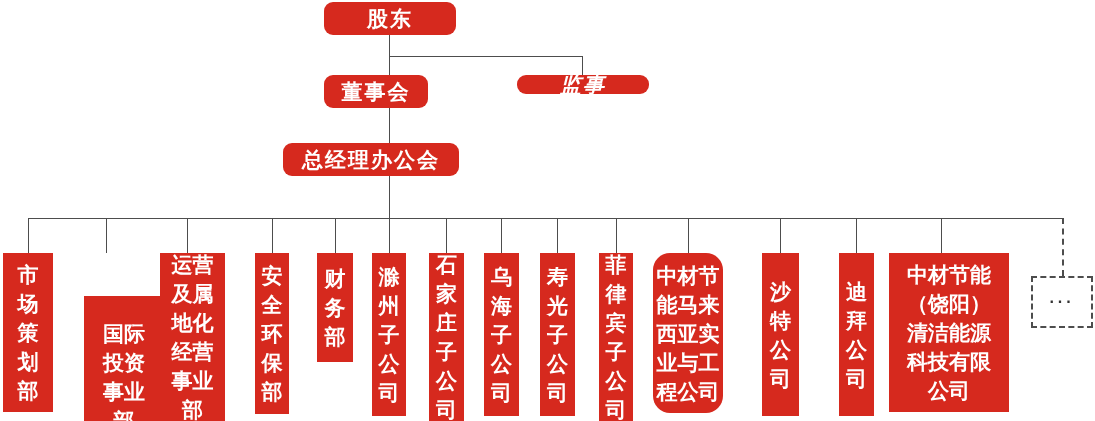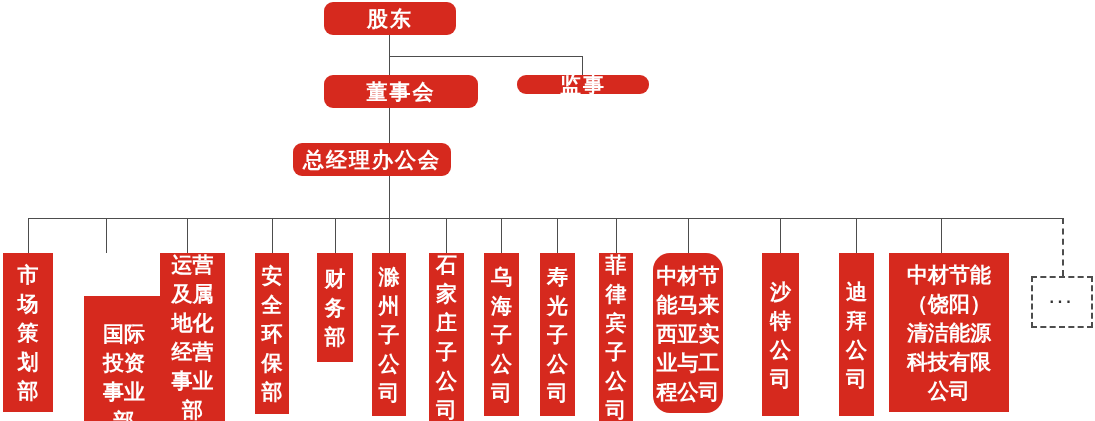--- a/index.html
+++ b/index.html
@@ -15,23 +15,23 @@
   }
   .node{
     position:absolute;background:var(--box-red);color:var(--text-white);
     font-weight:bold;display:flex;align-items:center;justify-content:center;
     text-align:center;white-space:pre-line;overflow:hidden;
   }
   .top{font-size:21px;letter-spacing:2px;border-radius:9px;}
   .leaf{font-size:21px;line-height:29px;top:253px;}
   
   .n-root{left:324px;top:2px;width:132px;height:33px;}
-  .n-board{left:324px;top:75px;width:154px;height:33px;}
-  .n-super{left:517px;top:75px;width:132px;height:19px;}
-  .n-gm{left:293px;top:143px;width:158px;height:33px;}
+  .n-board{left:324px;top:75px;width:104px;height:33px;}
+  .n-super{left:517px;top:75px;width:132px;height:19px;font-style:italic;}
+  .n-gm{left:283px;top:143px;width:176px;height:33px;}
   
   .b1{left:3px;width:50px;height:159px;}
   .b2{left:84px;width:80px;height:162px;margin-top:43px;}
   .b3{left:160px;width:65px;height:168px;}
   .b4{left:255px;width:34px;height:161px;}
   .b5{left:317px;width:36px;height:109px;}
   .b6{left:372px;width:34px;height:163px;}
   .b7{left:429px;width:35px;height:168px;}
   .b8{left:484px;width:35px;height:163px;}
   .b9{left:540px;width:35px;height:163px;}

